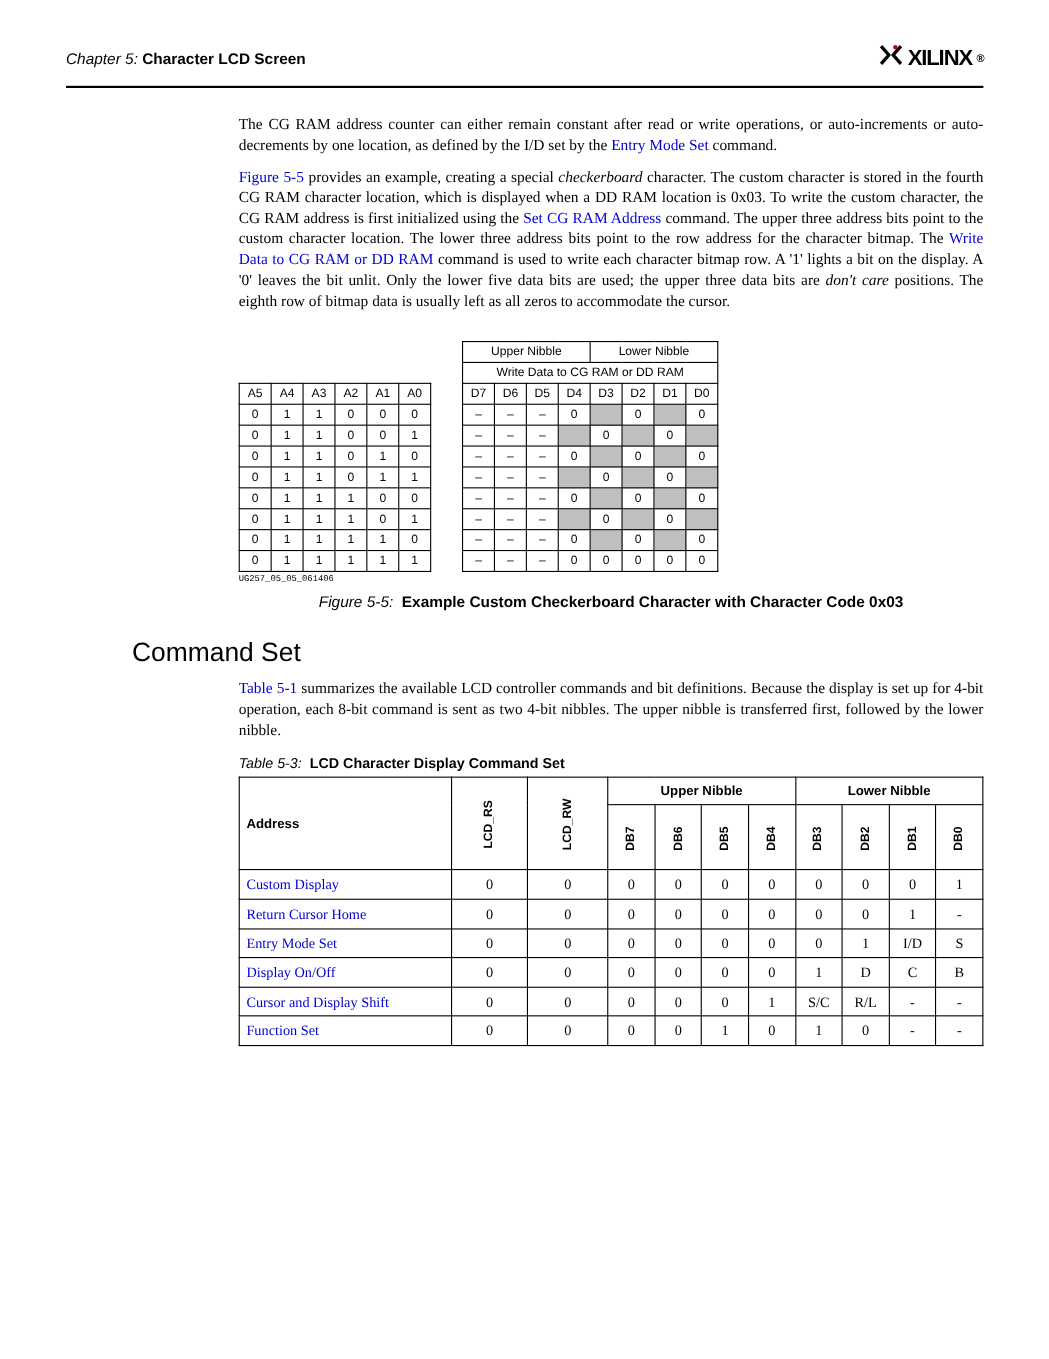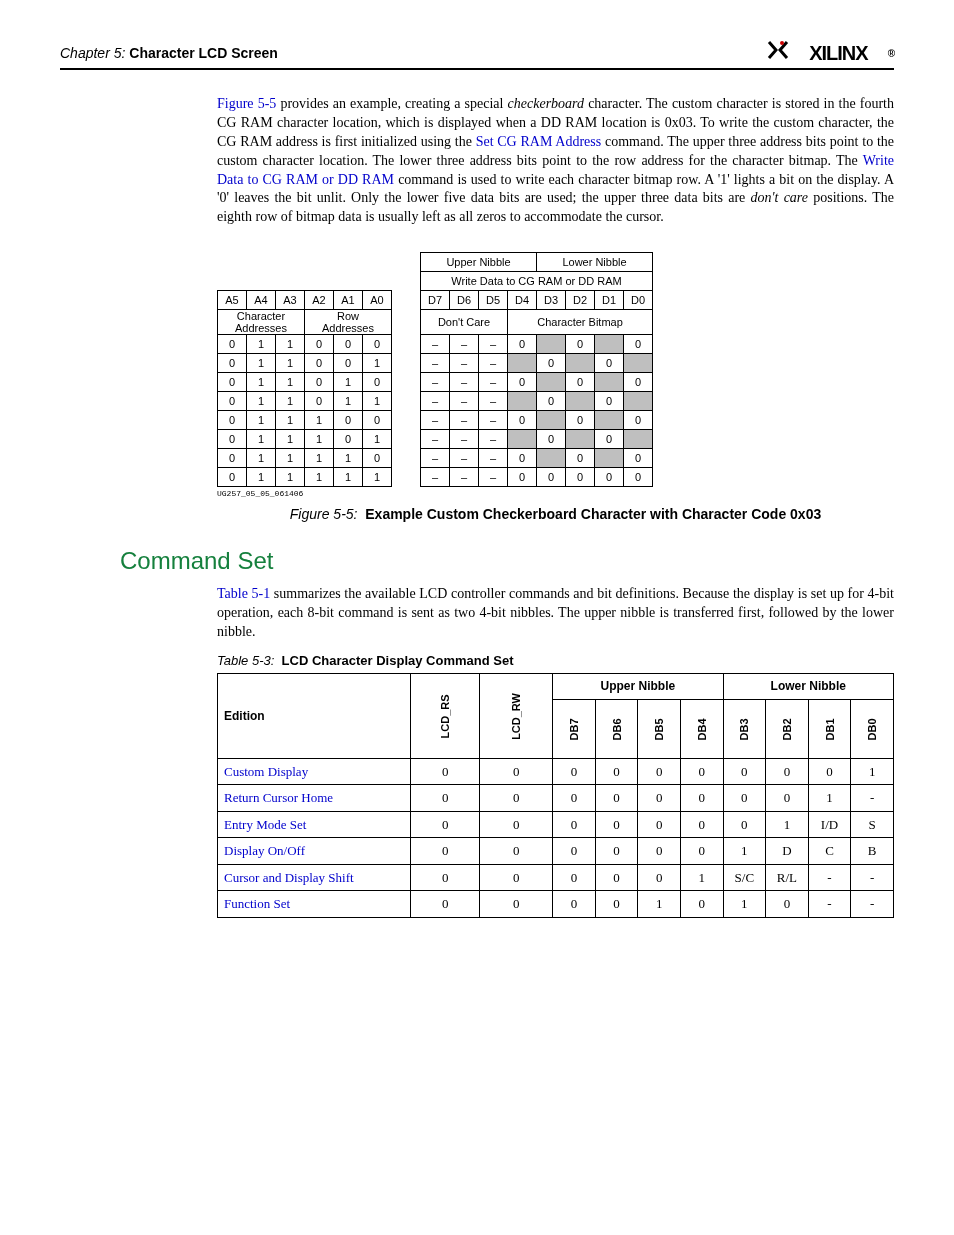--- a/index.html
+++ b/index.html
@@ -1,35 +1,35 @@
 <!DOCTYPE html>
 <html><head>
 <meta charset="utf-8">
 <style>
 body { font-family: Georgia, 'Times New Roman', serif; margin:0; padding:0; color:#000; background:#fff;}
 .page { width:954px; min-height:1235px; margin:0 auto; padding:40px 60px 20px 60px; box-sizing:border-box; position:relative;}
-.header-row { display:flex; justify-content:space-between; align-items:center; border-bottom:2px solid #000; padding-bottom:2px; margin-bottom:25px;}
+.header-row { display:flex; justify-content:space-between; align-items:center; border-bottom:2px solid #000; padding-bottom:12px; margin-bottom:25px;}
 .chapter-header { font-style:italic; font-size:14px; font-family: Arial, Helvetica, sans-serif;}
 .chapter-header b { font-style:normal; font-weight:bold;}
-.logo { font-family: Arial, Helvetica, sans-serif; font-weight:bold; font-size:20px; letter-spacing:-1px; display:flex; align-items:center; gap:20px;}
+.logo { font-family: Arial, Helvetica, sans-serif; font-weight:bold; font-size:20px; letter-spacing:-1px; display:flex; align-items:center; gap:4px;}
 .logo-x { font-size:22px; font-weight:900;}
 .body-text { margin-left:157px; margin-right:0; font-size:14px; line-height:1.35; text-align:justify;}
 .body-text p { margin:0 0 10px 0;}
 a.link { color:#0000CC; text-decoration:none;}
 .fig-table-wrap { margin-left:157px; margin-top:25px;}
 table.figtable { border-collapse:collapse; font-family: Arial, Helvetica, sans-serif; font-size:11px;}
 table.figtable td, table.figtable th { border:1px solid #000; text-align:center; width:28px; height:18px; padding:0;}
 table.figtable .noborder { border:none;}
 table.figtable .shaded { background:#bfbfbf;}
 table.figtable .hdr { font-weight:normal;}
 table.figtable .group { height:24px;}
 .fig-caption { text-align:center; font-family: Arial, Helvetica, sans-serif; font-size:14px; margin-top:8px;}
 .fig-caption i { font-style:italic;}
 .fig-id { font-family: Liberation Mono, monospace; font-size:8px; text-align:left; margin-top:2px;}
-h2.section { color:#15803d; font-family: Arial, Helvetica, sans-serif; font-size:24px; font-weight:normal; margin:25px 0 10px 60px;}
+h2.section { color:#000000; font-family: Arial, Helvetica, sans-serif; font-size:24px; font-weight:normal; margin:25px 0 10px 60px;}
 .table-caption { font-family: Arial, Helvetica, sans-serif; font-size:13px; margin-bottom:4px;}
 .table-caption i { font-style:italic;}
 table.cmdtable { border-collapse:collapse; font-family: Georgia, serif; font-size:13px; width:100%;}
 table.cmdtable th, table.cmdtable td { border:1px solid #000; text-align:center; padding:4px 6px;}
 table.cmdtable th { font-family: Arial, Helvetica, sans-serif; font-weight:bold; font-size:12px;}
 table.cmdtable .func-col { text-align:left; width:180px;}
 table.cmdtable th.rot { height:50px;}
 table.cmdtable th.rot span { display:inline-block; transform:rotate(-90deg); white-space:nowrap; font-size:11px;}
 .footer { display:flex; justify-content:space-between; font-family: Arial, Helvetica, sans-serif; font-size:11px; margin-top:40px; border-top:none;}
 .footer .pnum { font-weight:bold;}
@@ -50,20 +50,25 @@
         <svg width="22" height="20" viewBox="0 0 22 20">
             <path d="M2 2 L9 10 L2 18 M20 2 L13 10 L20 18" stroke="#000" stroke-width="3" fill="none"></path>
             <circle cx="15" cy="3" r="2" fill="#c00"></circle>
           </svg>
       </span>
       <span>XILINX</span>
         <span class="sup-reg">®</span>
     </div>
   </div>
 
+  <div class="body-text">
+    <p>
+      <span>The CG RAM address counter can either remain constant after read or write operations, or auto-increments or auto-decrements by one location, as defined by the I/D set by the </span><a href="#" class="link">Entry Mode Set</a><span> command.</span>
+    </p>
+  </div>
 
   <div class="body-text">
     <p>
       <a href="#" class="link">Figure 5-5</a><span> provides an example, creating a special </span><i>checkerboard</i><span> character. The custom character is stored in the fourth CG RAM character location, which is displayed when a DD RAM location is 0x03. To write the custom character, the CG RAM address is first initialized using the </span><a href="#" class="link">Set CG RAM Address</a><span> command. The upper three address bits point to the custom character location. The lower three address bits point to the row address for the character bitmap. The </span><a href="#" class="link">Write Data to CG RAM or DD RAM</a><span> command is used to write each character bitmap row. A '1' lights a bit on the display. A '0' leaves the bit unlit. Only the lower five data bits are used; the upper three data bits are </span><i>don't care</i><span> positions. The eighth row of bitmap data is usually left as all zeros to accommodate the cursor.</span>
     </p>
   </div>
 
   <div class="fig-table-wrap">
     <table class="figtable" id="figtable">
         <tbody>
@@ -99,27 +104,20 @@
             <td class="hdr">D7</td>
             <td class="hdr">D6</td>
             <td class="hdr">D5</td>
             <td class="hdr">D4</td>
             <td class="hdr">D3</td>
             <td class="hdr">D2</td>
             <td class="hdr">D1</td>
             <td class="hdr">D0</td>
           </tr>
           <tr>
-            <td colspan="3" class="group">Character<br>Addresses</td>
-            <td colspan="3" class="group">Row<br>Addresses</td>
-            <td class="noborder"></td>
-            <td colspan="3" class="group">Don't Care</td>
-            <td colspan="5" class="group">Character Bitmap</td>
-          </tr>
-          <tr>
             <td>0</td>
             <td>1</td>
             <td>1</td>
             <td>0</td>
             <td>0</td>
             <td>0</td>
             <td class="noborder"></td>
             <td>–</td>
             <td>–</td>
             <td>–</td>
@@ -264,21 +262,21 @@
     </p>
   </div>
 
   <div class="body-text" style="margin-top:0">
     <div class="table-caption">
       <i>Table 5-3:</i>&nbsp;&nbsp;<b>LCD Character Display Command Set</b>
     </div>
     <table class="cmdtable" id="cmdtable">
         <tbody>
           <tr>
-            <th rowspan="2" class="func-col">Edition</th>
+            <th rowspan="2" class="func-col">Address</th>
             <th rowspan="2" class="rot"><span>LCD_RS</span></th>
             <th rowspan="2" class="rot"><span>LCD_RW</span></th>
             <th colspan="4">Upper Nibble</th>
             <th colspan="4">Lower Nibble</th>
           </tr>
           <tr>
             <th class="rot"><span>DB7</span></th>
             <th class="rot"><span>DB6</span></th>
             <th class="rot"><span>DB5</span></th>
             <th class="rot"><span>DB4</span></th>

